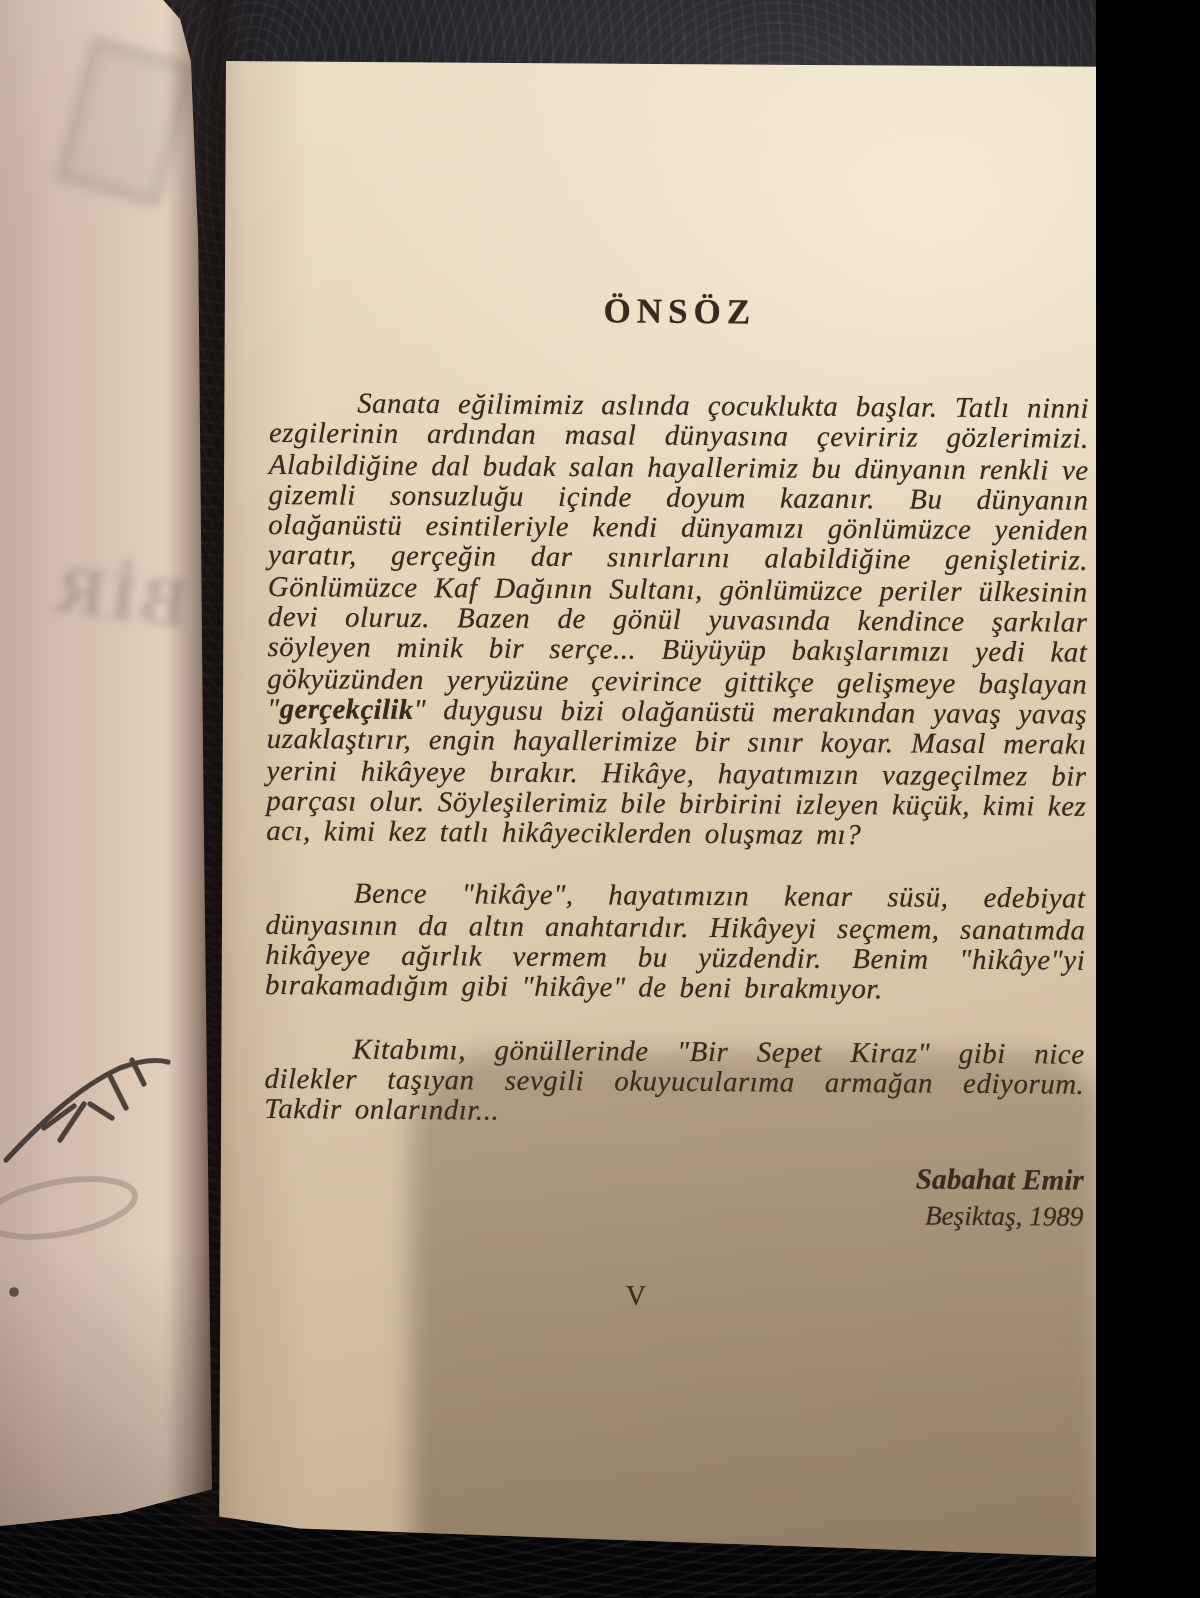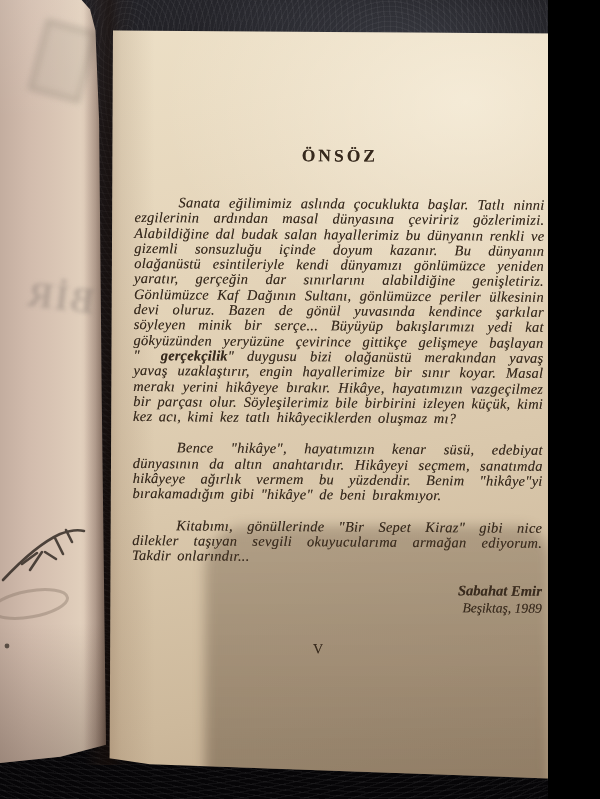--- a/index.html
+++ b/index.html
@@ -84,21 +84,21 @@
   }
   .heading {
     margin:0 0 30px 0; text-align:center;
     font-size:17.5px; font-weight:bold; letter-spacing:3px;
   }
   .content p {
     margin:0 0 16px 0; text-indent:44px;
     font-style:italic; font-size:14.4px; line-height:15.3px;
     text-align:justify; letter-spacing:0.3px; word-spacing:2.5px;
   }
-  .content p b { letter-spacing:0.2px;margin-left:21px; }
+  .content p b { letter-spacing:0.2px; }
   .signature { margin-top:14px; text-align:right; font-style:italic; line-height:17px; }
   .sig-name  { font-weight:bold; font-size:14.6px; }
   .sig-place { font-size:13.6px; }
   .folio { margin-top:26px; text-align:center; padding-right:36px;
            font-size:14px; letter-spacing:1px; }
 </style>
 </head>
 <body>
 
 <div class="photo">

